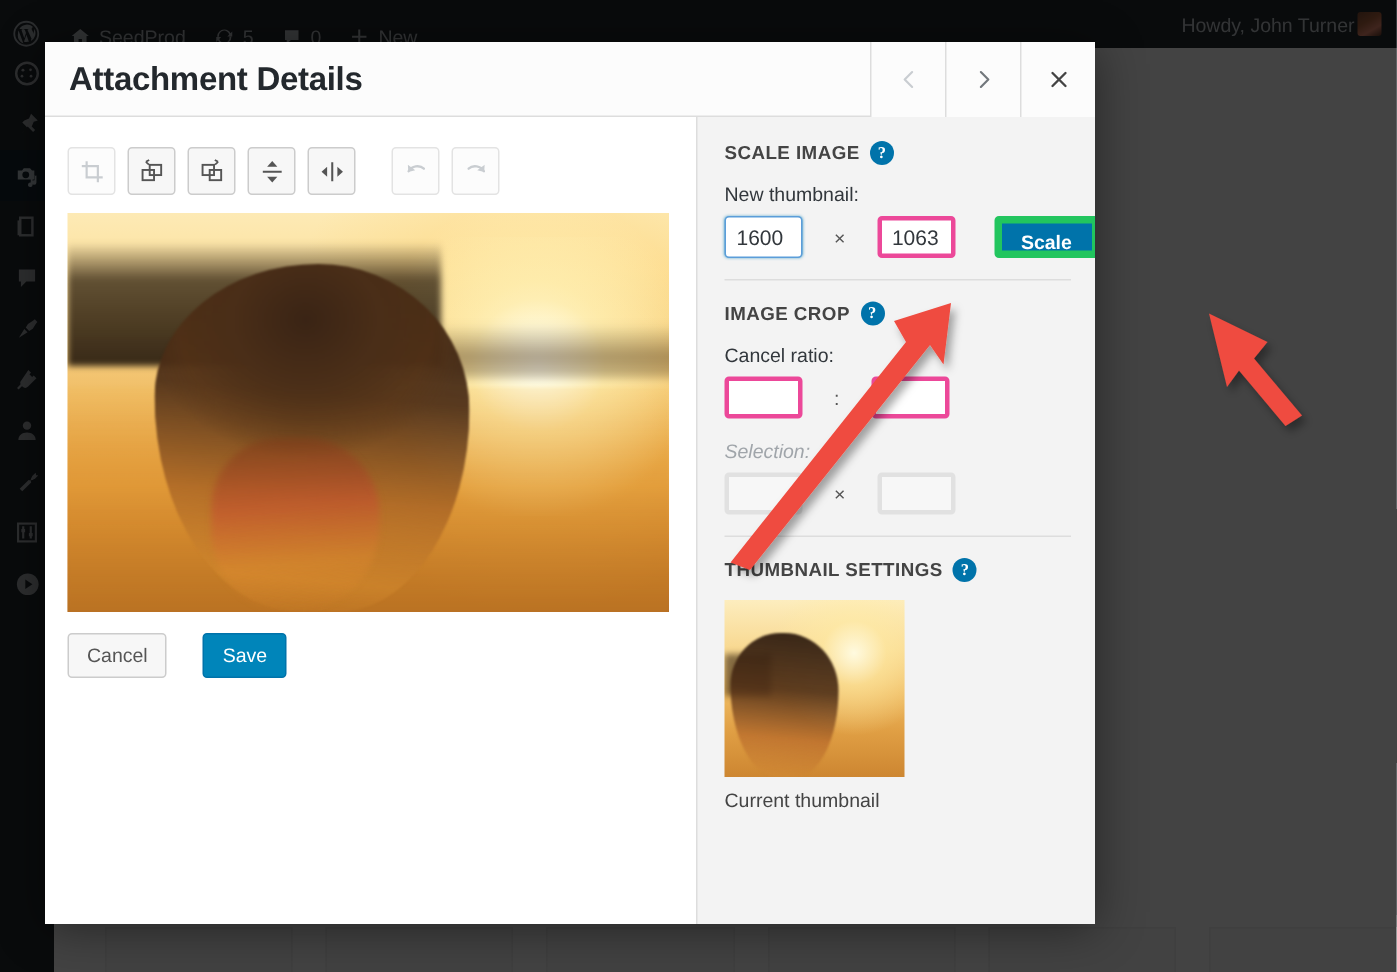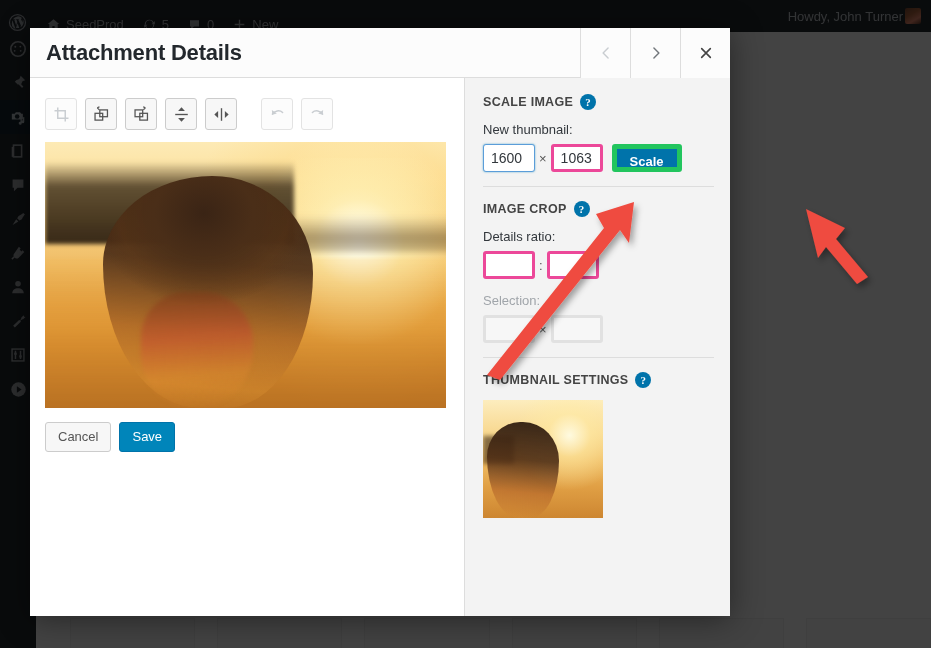--- a/index.html
+++ b/index.html
@@ -134,21 +134,21 @@
     position: absolute; left: 96px; top: 150px; width: 112px; height: 116px;
     background: linear-gradient(175deg, rgba(120,58,22,0.55) 0%, rgba(200,70,50,0.45) 40%, rgba(228,140,50,0.3) 70%, rgba(245,190,80,0) 100%);
     border-radius: 40% 44% 50% 46%;
     filter: blur(2px);
   }
   .photo .glow {
     position: absolute; right: -10%; top: 6%; width: 66%; height: 70%;
     background: radial-gradient(circle at 52% 46%, rgba(255,255,240,0.9) 0%, rgba(255,240,180,0.45) 26%, rgba(255,220,130,0) 62%);
   }
 
-  .action-row { display: flex; gap: 8px; margin: 14px 0 0 1px; align-items: flex-start; }
+  .action-row { display: flex; gap: 24px; margin: 14px 0 0 1px; align-items: flex-start; }
   .btn {
     font-size: 13px; border-radius: 3px; padding: 5px 12px; line-height: 18px;
     border: 1px solid transparent; cursor: default;
   }
   .btn-secondary { background: #f7f7f7; border-color: #ccc; color: #555; }
   .btn-primary { background: #0085ba; border-color: #0073aa; color: #fff; }
 
   
   .settings-pane {
     position: absolute; right: 0; top: 0; width: 266px; height: 538px;
@@ -160,22 +160,22 @@
     text-transform: uppercase; display: flex; align-items: center; gap: 7px;
     margin-bottom: 12px;
   }
   .help-icon {
     width: 16px; height: 16px; border-radius: 50%; background: #0073aa; color: #fff;
     font-size: 11px; font-weight: bold; line-height: 16px; text-align: center;
     font-family: "Liberation Serif", serif;
   }
   .muted-line { font-size: 13px; color: #444; margin-bottom: 12px; }
   .field-label { font-size: 13px; color: #32373c; margin-bottom: 7px; }
-  .field-label.dim { color: #a0a5aa; }
-  .input-row { display: flex; align-items: center; gap: 4px; margin-bottom: 14px; }
+  .field-label.dim { color: #a0a5aa; font-style: italic; }
+  .input-row { display: flex; align-items: center; gap: 21px; margin-bottom: 14px; }
   .txt {
     width: 52px; height: 28px; border: 3px solid #ec4899; border-radius: 3px;
     background: #fff; font-size: 14px; color: #32373c; text-align: left;
     padding: 0 7px; font-family: "Liberation Sans", sans-serif;
   }
   .txt.focus { border: 1px solid #5b9dd9; box-shadow: 0 0 2px rgba(30,140,190,.7); }
   .txt.disabled { background: #f7f7f7; border-color: #e1e1e1; }
   .sep { font-size: 13px; color: #555; }
   .btn-scale {
     background: #0073aa; color: #fff; border: 5px solid #22c55e;
@@ -436,21 +436,21 @@
           <input class="txt" value="1063" style="">
           <button class="btn-scale">Scale</button>
         </div>
 
         <div class="divider"></div>
 
         <div class="sect-title">
           <span>Image Crop</span>
           <span class="help-icon">?</span>
         </div>
-        <div class="field-label">Details ratio:</div>
+        <div class="field-label">Cancel ratio:</div>
         <div class="input-row">
           <input class="txt" value="" style="">
           <span class="sep">:</span>
           <input class="txt" value="" style="">
         </div>
         <div class="field-label dim">Selection:</div>
         <div class="input-row">
           <input class="txt disabled" disabled="" value="" style="">
           <span class="sep">×</span>
           <input class="txt disabled" disabled="" value="" style="">
@@ -459,20 +459,21 @@
         <div class="divider"></div>
 
         <div class="sect-title">
           <span>Thumbnail Settings</span>
           <span class="help-icon">?</span>
         </div>
         <div class="thumb">
           <div class="t-tree"></div>
           <div class="t-hair"></div>
         </div>
+        <div class="thumb-caption">Current thumbnail</div>
       </div>
     </div>
   </div>
 
   <svg class="arrows">
     <defs>
       <filter id="ashadow" x="-30%" y="-30%" width="170%" height="170%">
         <feDropShadow dx="3" dy="4" stdDeviation="3" flood-color="#000" flood-opacity="0.35"></feDropShadow>
       </filter>
     </defs>

